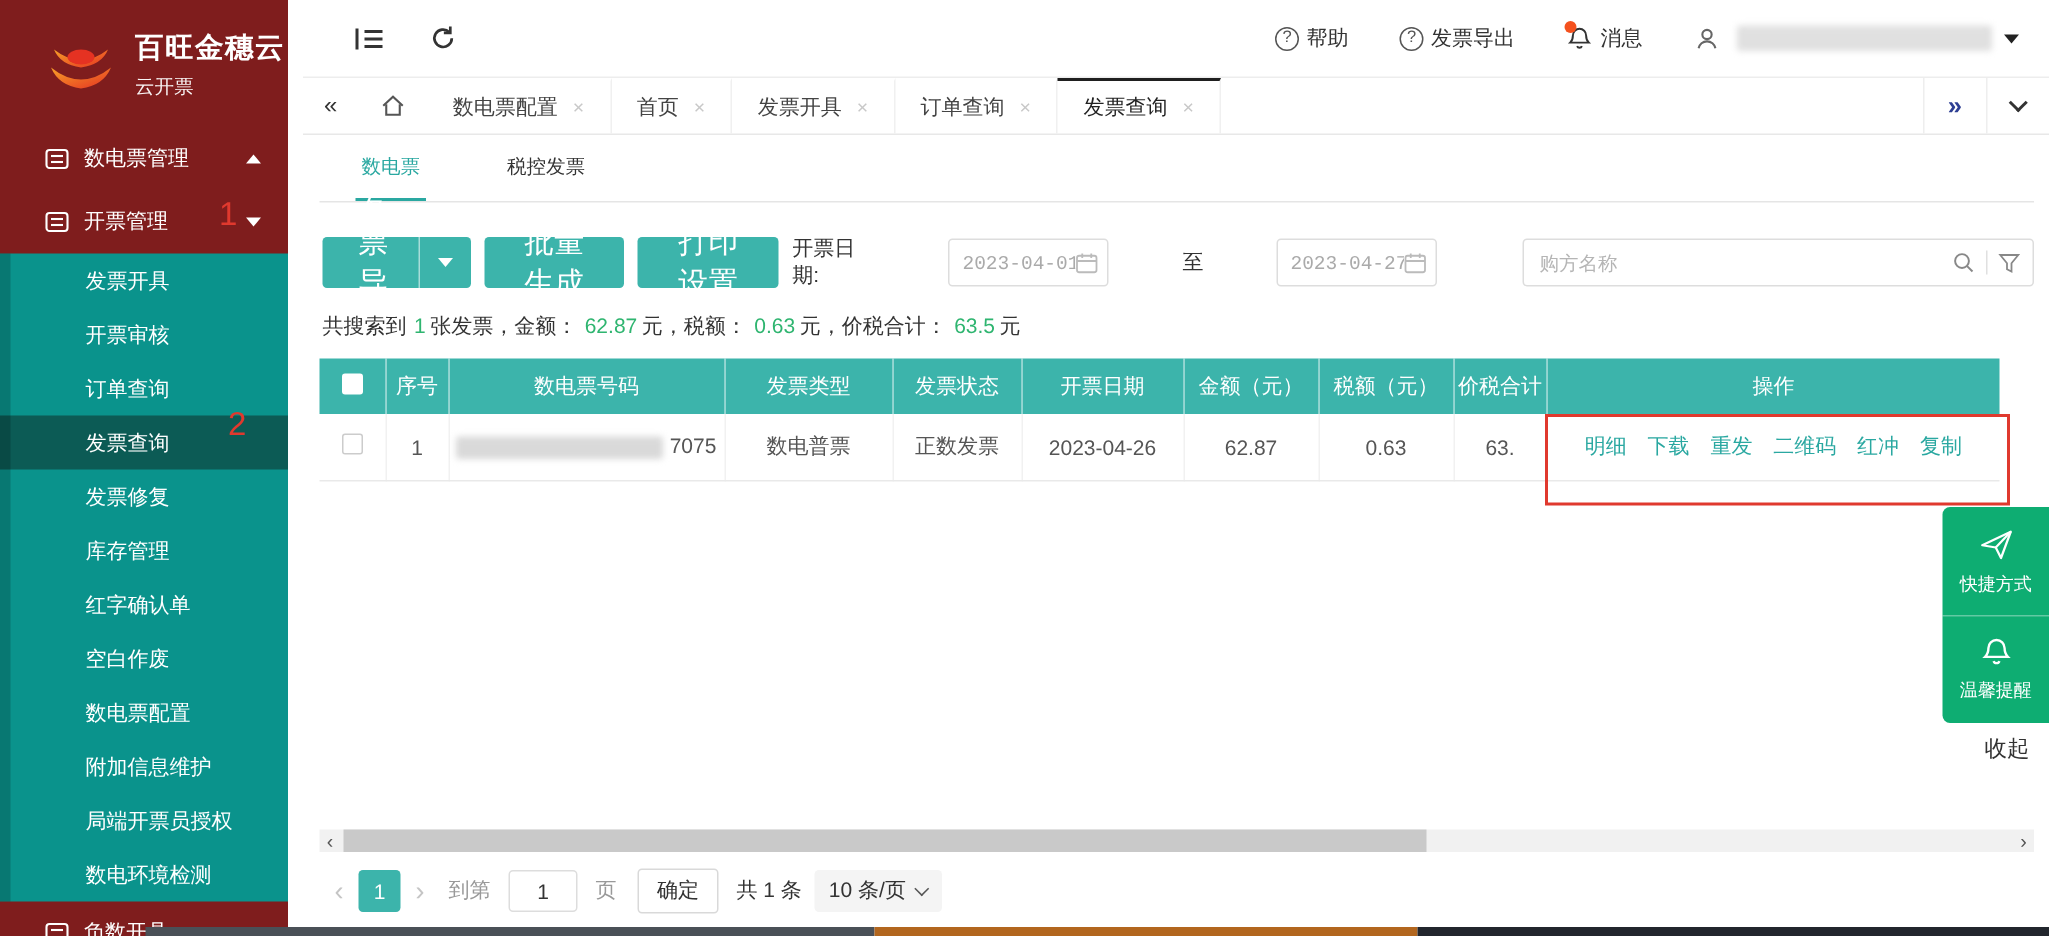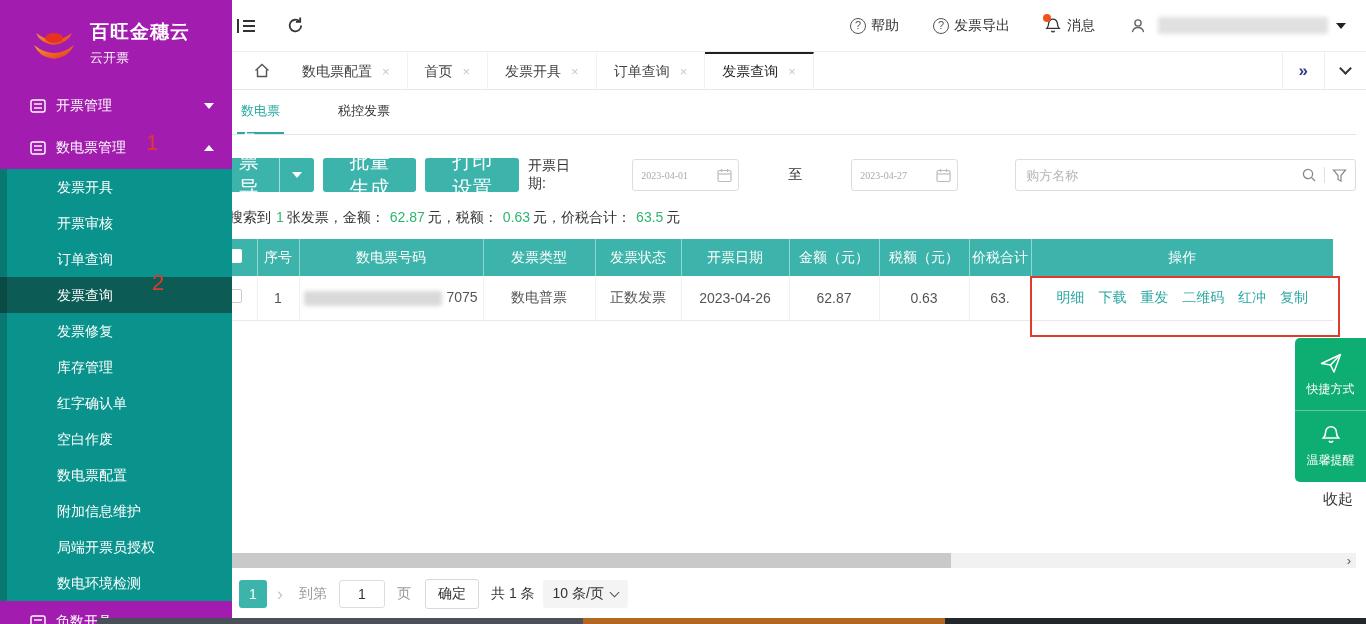--- a/index.html
+++ b/index.html
@@ -1,20 +1,20 @@
 <!DOCTYPE html>
 <html><head>
 <meta charset="utf-8">
 <style>
   * { box-sizing: border-box; margin: 0; padding: 0; }
   html,body { width:1366px; height:624px; }
   body { position:relative; overflow:hidden; font-family:"Liberation Sans",sans-serif; font-size:14px; color:#333; background:#fff; }
 
   
-  .sidebar { position:absolute; left:0; top:0; width:232px; height:624px; background:#a21caf; color:#fff; z-index:2; }
+  .sidebar { position:absolute; left:0; top:0; width:192px; height:624px; background:#7f1d1d; color:#fff; z-index:2; }
   .logo { display:flex; align-items:center; height:85px; padding-left:28px; }
   .logo-mark { width:52px; height:52px; margin-right:10px; }
   .logo-title { font-size:19px; font-weight:bold; letter-spacing:1px; }
   .logo-sub { font-size:13px; margin-top:4px; opacity:.95; }
   .menu-group { display:flex; align-items:center; height:42px; padding:0 18px 0 30px; cursor:pointer; }
   .menu-group .gicon { margin-right:10px; display:flex; }
   .menu-group .glabel { flex:1; }
   .submenu { position:relative; background:#0a938c; }
   .submenu::before { content:""; position:absolute; left:0; top:0; bottom:0; width:7px; background:rgba(0,0,0,.18); }
   .subitem { height:36px; line-height:36px; padding-left:57px; cursor:pointer; font-size:14px; }
@@ -52,21 +52,21 @@
   .subtab.active { color:#2aa8a1; border-bottom-color:#2aa8a1; }
 
   .toolbar { display:flex; align-items:center; margin:22px 10px 0 2px; }
   .btn { background:#3cb4ab; color:#fff; height:34px; border:none; border-radius:3px; font-size:20px; padding:0 20px; margin-right:9px; cursor:pointer; display:flex; align-items:center; font-family:inherit; }
   .btn-export { padding:0; }
   .btn-export .lbl { padding:0 14px 0 18px; }
   .btn-export .caret-zone { border-left:1px solid rgba(255,255,255,.55); padding:0 12px; height:100%; display:flex; align-items:center; }
   .filters { margin-left:auto; display:flex; align-items:center;gap:43px; }
   .f-label { margin-right:6px; }
   .date-box { width:112px; height:32px; border:1px solid #ddd; border-radius:3px; display:flex; align-items:center; padding:0 6px 0 8px; margin-right:0; }
-  .date-box input { border:none; outline:none; width:76px; font-size:10px; color:#aaa; font-family:Liberation Serif, serif; background:transparent; }
+  .date-box input { border:none; outline:none; width:76px; font-size:13px; color:#aaa; font-family:Liberation Mono, monospace; background:transparent; }
   .zhi { margin:0 6px; }
   .buyer-box { width:368px; height:32px; border:1px solid #ddd; border-radius:3px; display:flex; align-items:center; padding:0 8px 0 10px; margin-left:14px; }
   .buyer-box input { flex:1; border:none; outline:none; font-size:13px; color:#333; font-family:inherit; }
   .buyer-box input::placeholder { color:#b5b5b5; }
   .vdiv { width:1px; height:16px; background:#e0e0e0; margin:0 7px; }
 
   .summary { margin:16px 2px 12px 2px; font-size:14px; color:#333; }
   .summary .g { color:#2fb570; margin:0 3px; }
   .summary .sp { margin-right:2px; }
 
@@ -136,34 +136,34 @@
   </div>
 
   <div class="menu-group">
     <span class="gicon">
       <svg width="16" height="16" viewBox="0 0 16 16">
           <rect x="1" y="2" width="14" height="12" rx="2" fill="none" stroke="#fff" stroke-width="1.4"></rect>
           <line x1="4" y1="6" x2="12" y2="6" stroke="#fff" stroke-width="1.4"></line>
           <line x1="4" y1="10" x2="12" y2="10" stroke="#fff" stroke-width="1.4"></line>
         </svg>
     </span>
-    <span class="glabel">开票管理</span>
-    <span class="tri-down-w"></span>
+    <span class="glabel">数电票管理</span>
+    <span class="tri-up-w"></span>
   </div>
 
   <div class="menu-group">
     <span class="gicon">
       <svg width="16" height="16" viewBox="0 0 16 16">
           <rect x="1" y="2" width="14" height="12" rx="2" fill="none" stroke="#fff" stroke-width="1.4"></rect>
           <line x1="4" y1="6" x2="12" y2="6" stroke="#fff" stroke-width="1.4"></line>
           <line x1="4" y1="10" x2="12" y2="10" stroke="#fff" stroke-width="1.4"></line>
         </svg>
     </span>
-    <span class="glabel">数电票管理</span>
-    <span class="tri-up-w"></span>
+    <span class="glabel">开票管理</span>
+    <span class="tri-down-w"></span>
   </div>
 
   <div class="submenu">
     <div class="subitem">发票开具</div>
     <div class="subitem">开票审核</div>
     <div class="subitem">订单查询</div>
     <div class="subitem selected">发票查询</div>
     <div class="subitem">发票修复</div>
     <div class="subitem">库存管理</div>
     <div class="subitem">红字确认单</div>

